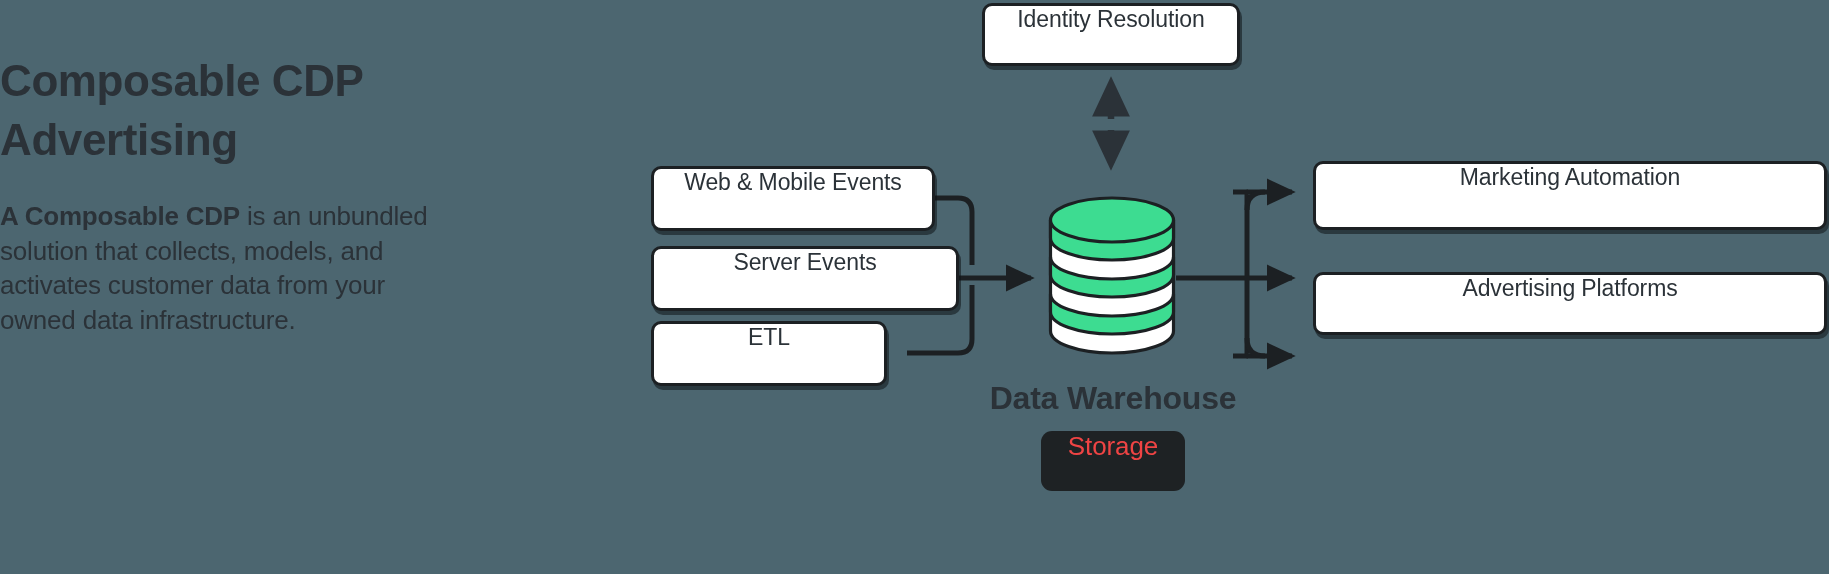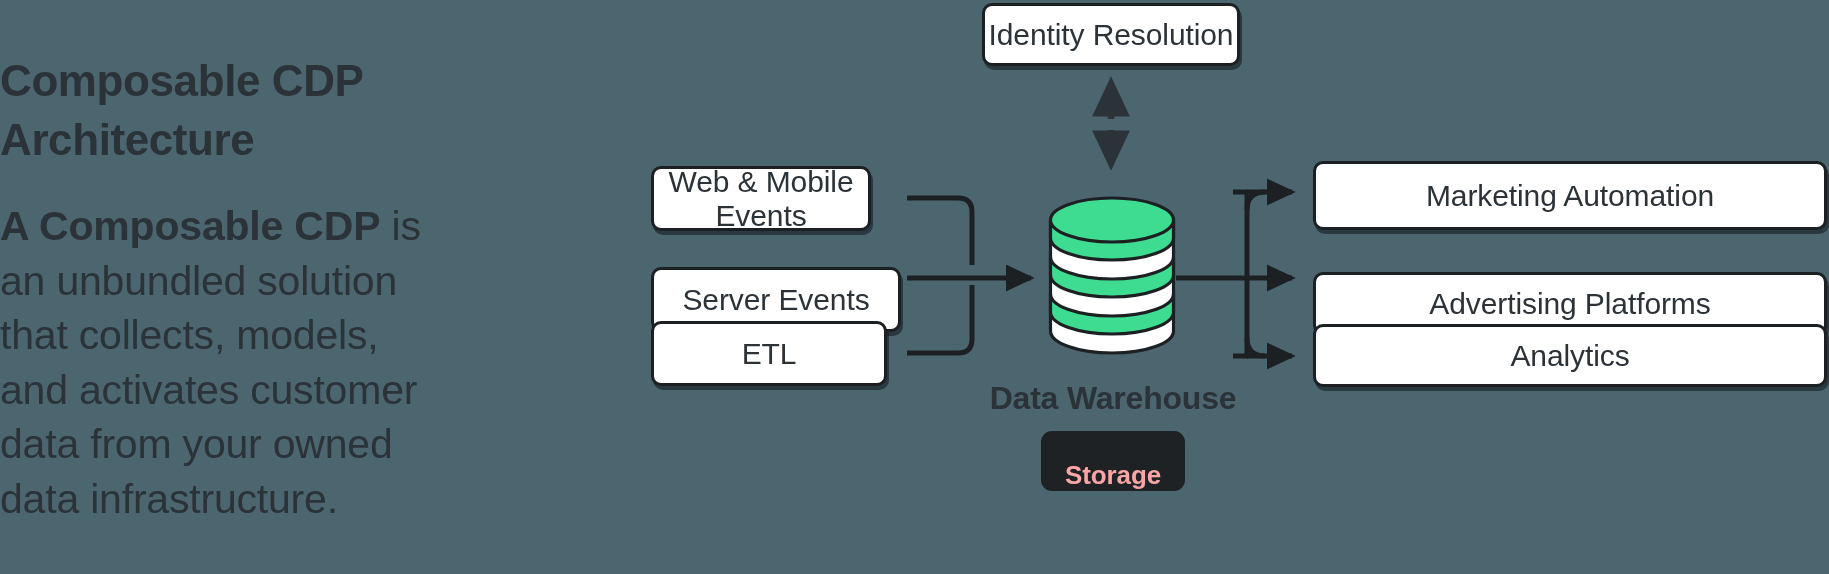--- a/index.html
+++ b/index.html
@@ -36,49 +36,48 @@
     font-weight: bold;
     color: #2b3238;
     letter-spacing: -0.4px;
     margin: 0;
     white-space: pre-line;
   }
 
   .body-copy {
     margin: 0;
     padding-top: 30px;
-    font-size: 41px;
+    font-size: 26px;
     line-height: 1.33;
     color: #2b3238;
     letter-spacing: -0.2px;
   }
   .body-copy .lead {
     font-weight: bold;
   }
 
   
   .node {
     position: absolute;
     box-sizing: border-box;
     background: #ffffff;
     border: 3px solid #1c2023;
     border-radius: 10px;
     box-shadow: 2px 4px 0 rgba(15,20,23,0.55);
     display: flex;
-    align-items: center;
     justify-content: center;
     color: #2b3238;
-    font-size: 30px;
+    font-size: 23px;
     letter-spacing: -0.1px;
     text-align: center;
   }
 
   
-  #node-web    { left: 651px; top: 166px; width: 220px; height: 65px; }
-  #node-server { left: 651px; top: 246px; width: 250px; height: 65px; margin-top: 21px; }
+  #node-web    { left: 651px; top: 166px; width: 284px; height: 65px; }
+  #node-server { left: 651px; top: 246px; width: 308px; height: 65px; }
   #node-etl    { left: 651px; top: 321px; width: 236px; height: 65px; }
 
   
   #node-identity { left: 982px; top: 3px; width: 258px; height: 63px; }
 
   
   #node-marketing { left: 1313px; top: 161px; width: 514px; height: 69px; }
   #node-advertising { left: 1313px; top: 236px; width: 514px; height: 63px; margin-top: 36px; }
   #node-analytics { left: 1313px; top: 324px; width: 514px; height: 63px; }
 
@@ -106,45 +105,44 @@
 
   #storage-pill {
     position: absolute;
     left: 1041px;
     top: 431px;
     width: 144px;
     height: 60px;
     background: #1e2224;
     border-radius: 11px;
     display: flex;
-    align-items: flex-end;
+    align-items: flex-start;
     justify-content: center;
-    color: #fca5a5;
+    color: #ef4444;
     font-size: 26px;
     letter-spacing: -0.1px;
-    font-weight: bold;
   }
 
   
   #wires {
     position: absolute;
     left: 0; top: 0;
     width: 1829px;
     height: 574px;
     pointer-events: none;
   }
 </style>
 </head>
 <body>
 
 <div id="stage">
 
   <div class="left-col">
     <h1 class="headline">Composable CDP
-Architecture</h1>
+Advertising</h1>
     <p class="body-copy"><span class="lead">A Composable CDP</span><span> is an unbundled solution that collects, models, and activates customer data from your owned data infrastructure.</span></p>
   </div>
 
   <svg id="wires" viewBox="0 0 1829 574" xmlns="http://www.w3.org/2000/svg">
     <defs>
       <marker id="arrow-solid" viewBox="0 0 10 10" refX="8.2" refY="5" markerWidth="6.2" markerHeight="6.2" orient="auto-start-reverse">
         <path d="M 0 0.6 L 9.4 5 L 0 9.4 z" fill="#1c2023"></path>
       </marker>
       <marker id="arrow-dash-up" viewBox="0 0 10 10" refX="7.6" refY="5" markerWidth="6.6" markerHeight="6.6" orient="auto-start-reverse">
         <path d="M 0 0.6 L 9.4 5 L 0 9.4 z" fill="#2b3238"></path>
@@ -215,17 +213,14 @@
   <div id="storage-pill">
     <span>Storage</span>
   </div>
 
   <div class="node" id="node-marketing">
     <span>Marketing Automation</span>
   </div>
   <div class="node" id="node-advertising">
     <span>Advertising Platforms</span>
   </div>
-  <div class="node" id="node-analytics">
-    <span>Analytics</span>
-  </div>
 
 </div>
 
 </body></html>

